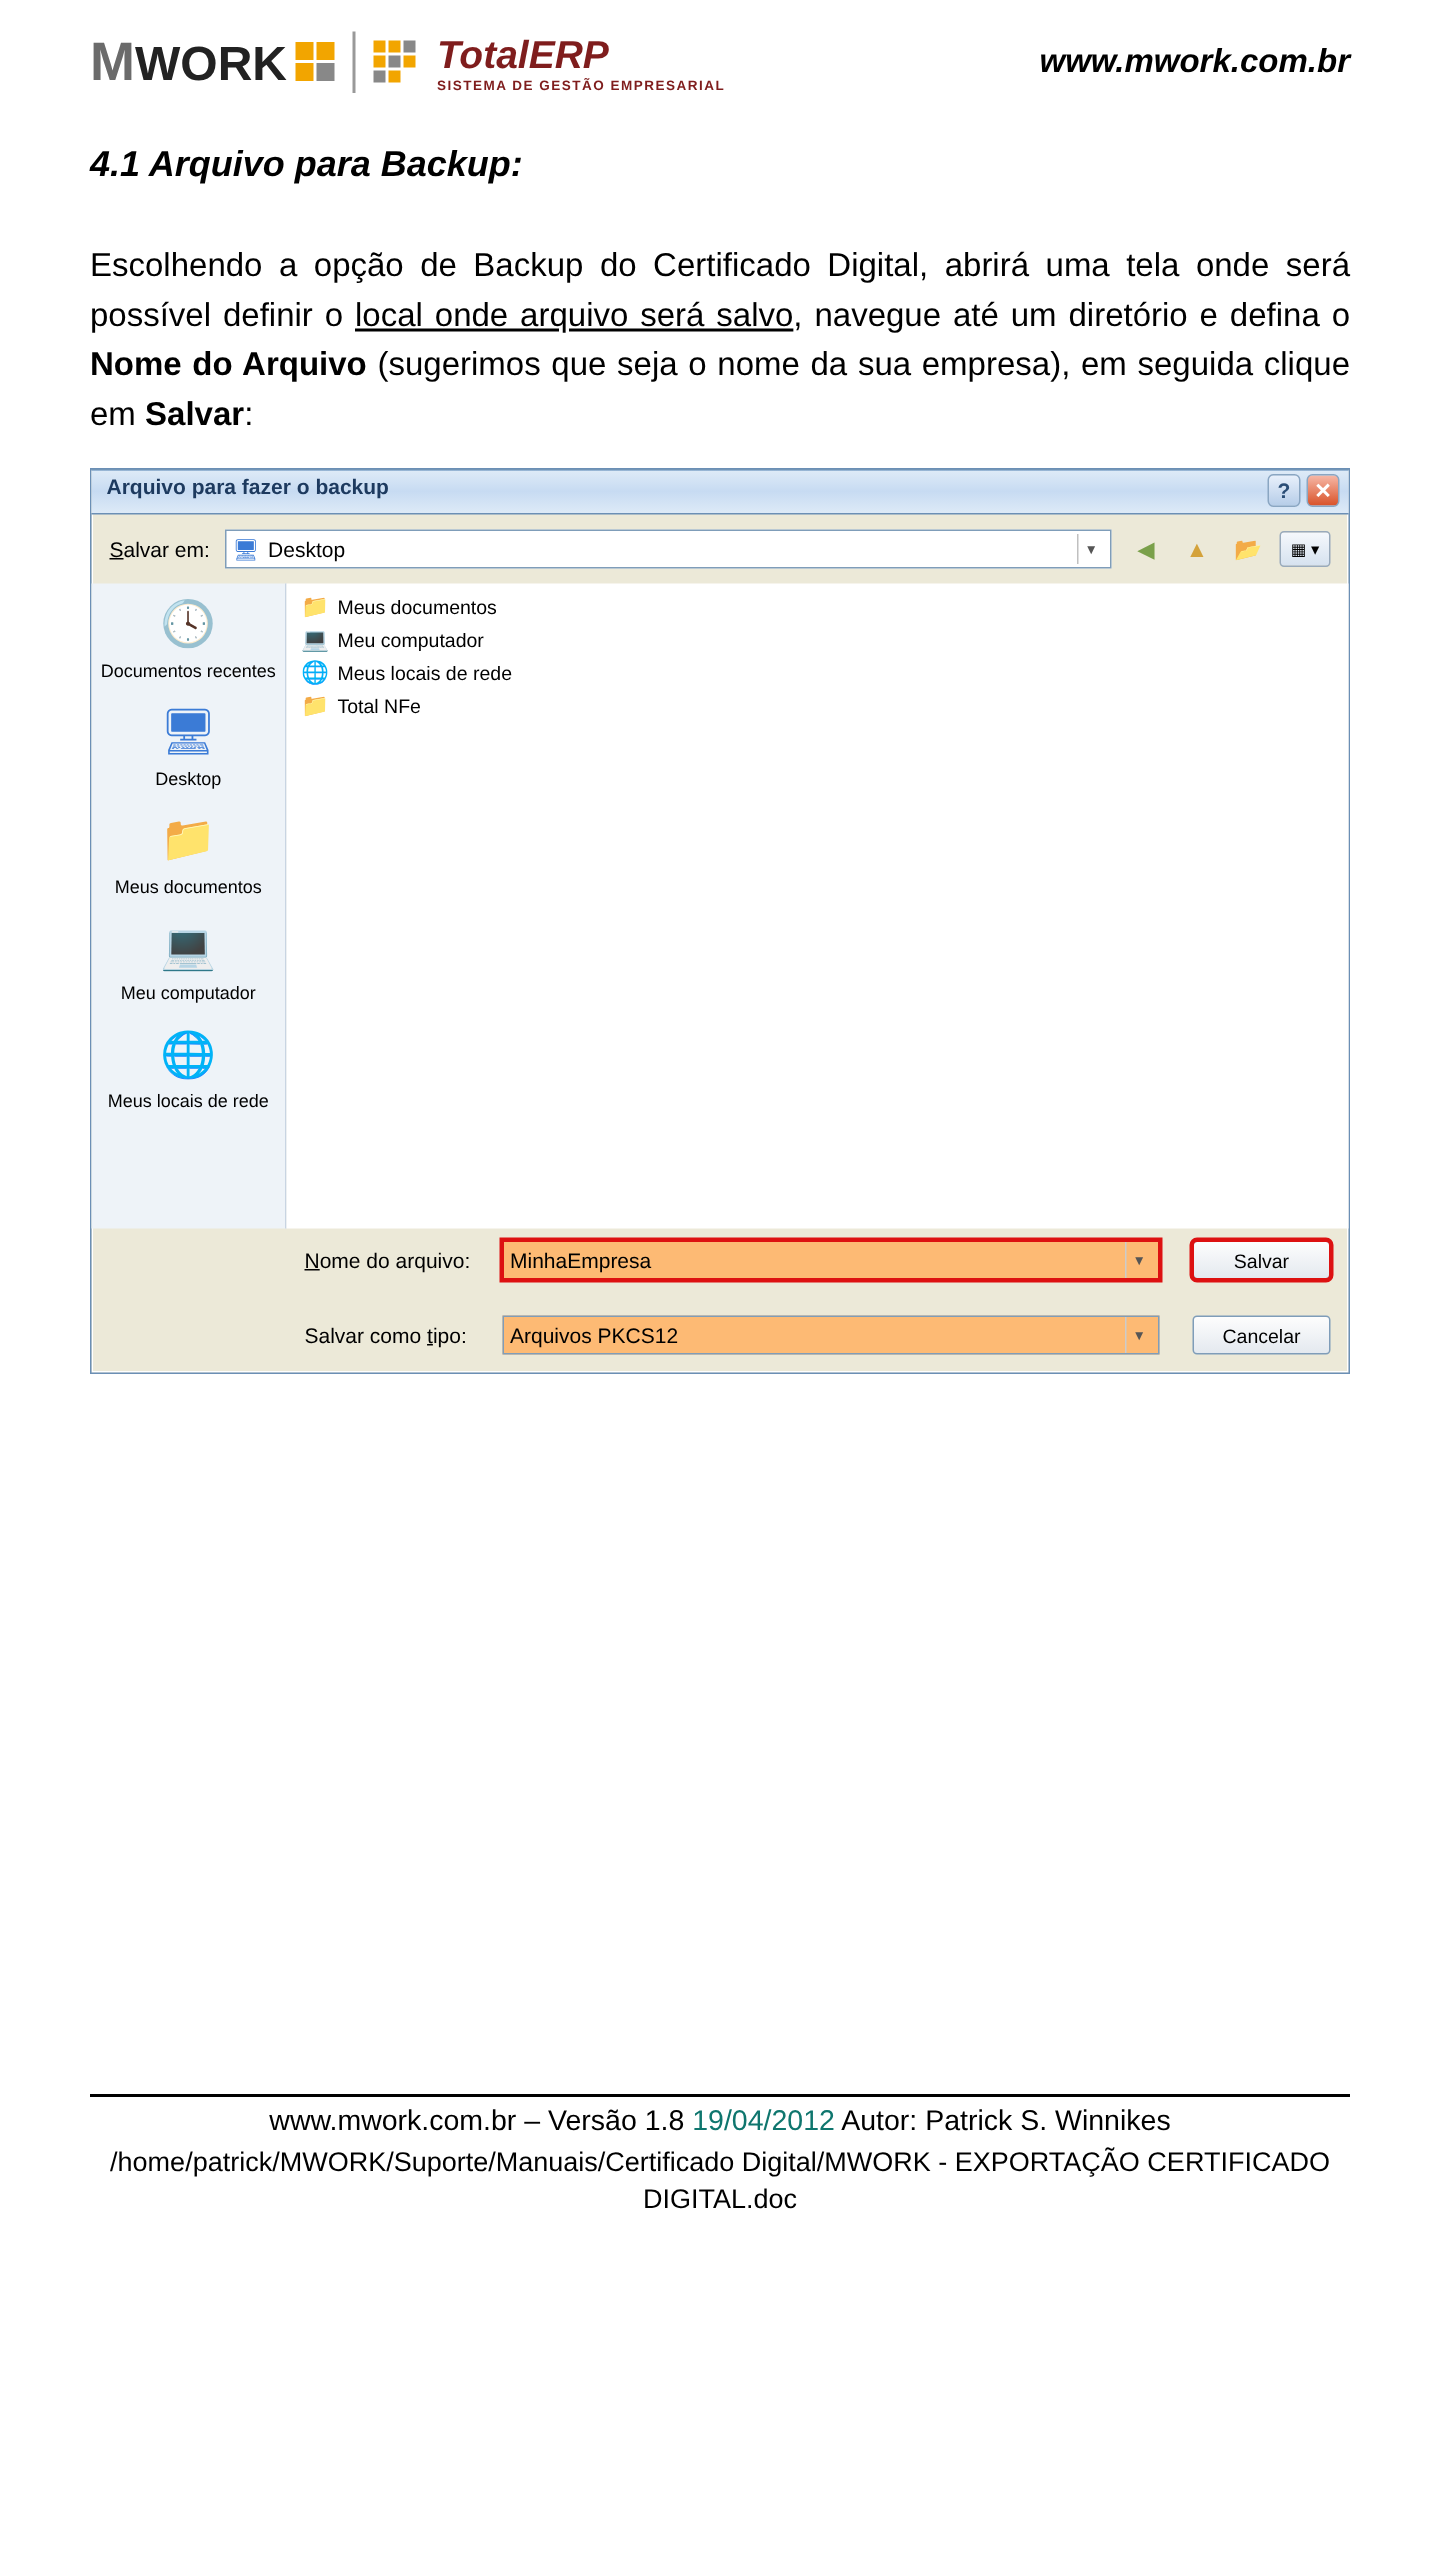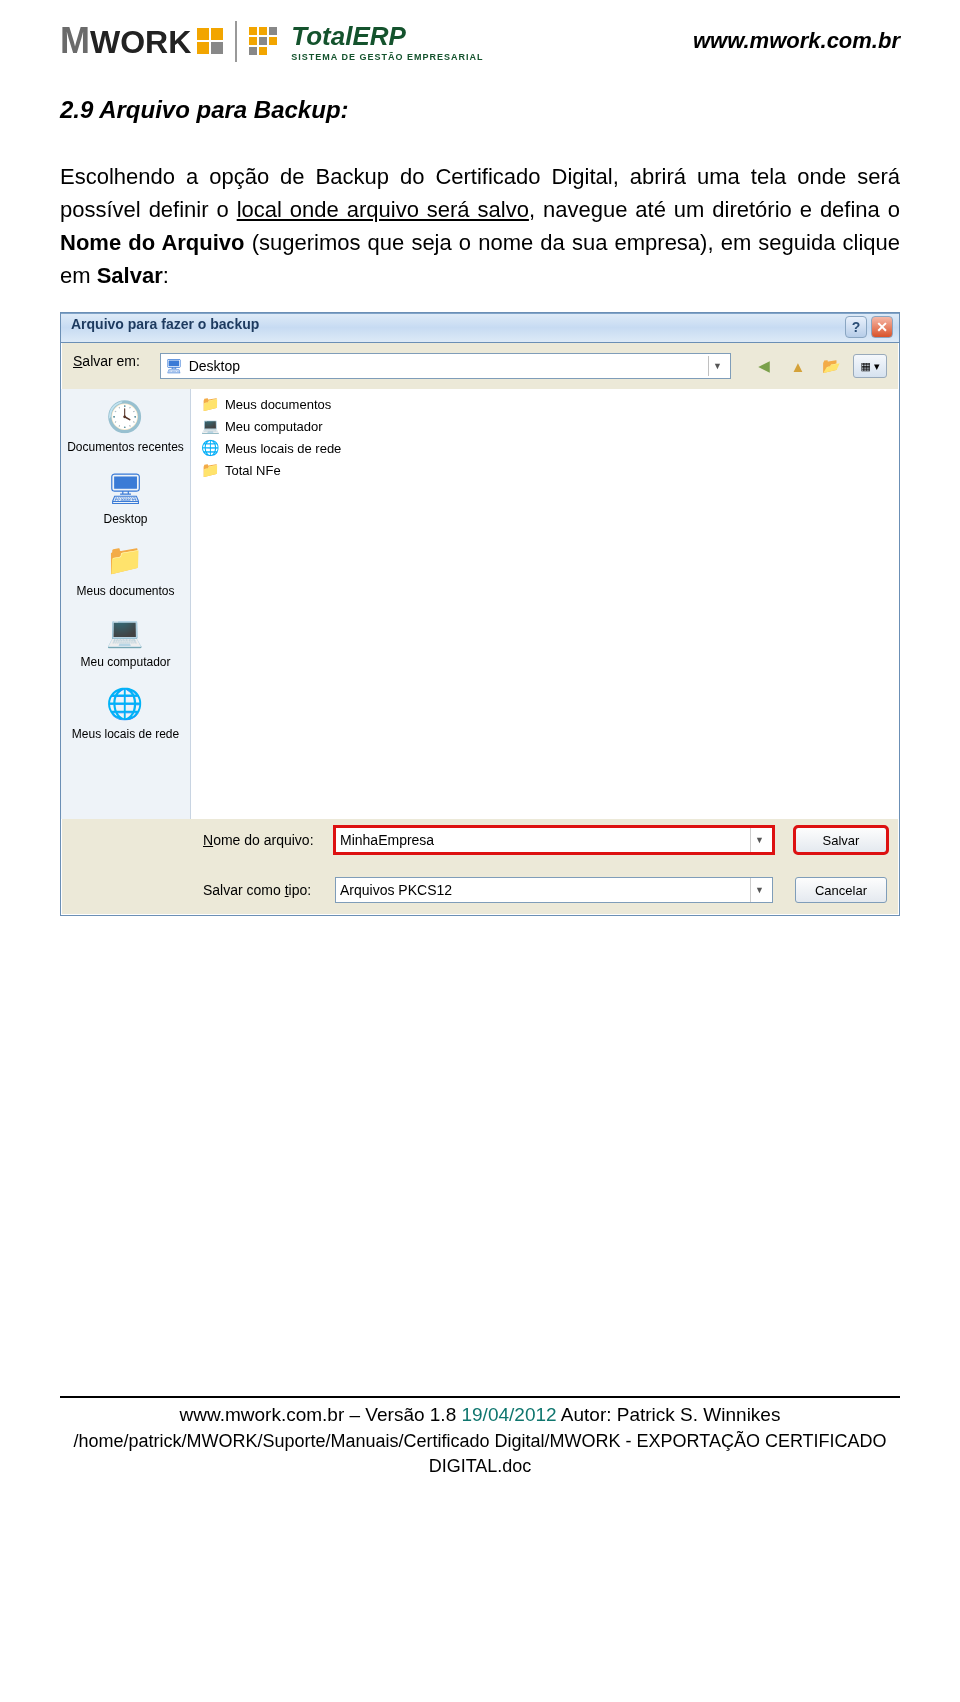--- a/index.html
+++ b/index.html
@@ -41,21 +41,21 @@
     display: inline-block;
     width: 26px; height: 26px;
     background:
       linear-gradient(#f2a500,#f2a500) 0 0/12px 12px no-repeat,
       linear-gradient(#f2a500,#f2a500) 14px 0/12px 12px no-repeat,
       linear-gradient(#f2a500,#f2a500) 0 14px/12px 12px no-repeat,
       linear-gradient(#888,#888) 14px 14px/12px 12px no-repeat;
   }
   .logo-totalerp {
     font-size: 26px;
-    color: #14532d;
+    color: #7f1d1d;
     font-style: italic;
     border-left: 2px solid #999;
     padding-left: 12px;
   }
   .logo-totalerp .sub { font-size: 9px; display: block; font-style: normal; letter-spacing: 1px; }
   .totalerp-squares {
     display: inline-block;
     width: 36px; height: 28px;
     background:
       linear-gradient(#f2a500,#f2a500) 0 0/8px 8px no-repeat,
@@ -114,21 +114,22 @@
     font-weight: bold; font-size: 14px;
   }
   .titlebtn.help { background: linear-gradient(#e8f0fb,#b6cde8); color: #2a4d75; }
   .titlebtn.close { background: linear-gradient(#f6b8a7,#d95229); color: #fff; }
   .dialog-body {
     display: flex;
     flex-direction: column;
   }
   .toprow {
     display: flex;
-    gap: 20px;
+    align-items: center;
+    gap: 10px;
     padding: 10px 12px;
   }
   .toprow label { white-space: nowrap; }
   .combo {
     flex: 1;
     display: flex;
     align-items: center;
     gap: 6px;
     border: 1px solid #7f9db9;
     background: #fff;
@@ -203,21 +204,21 @@
     display: flex;
   }
   .bottom-left { width: 130px; }
   .bottom-fields { flex: 1; display: flex; flex-direction: column; gap: 24px; }
   .fieldrow { display: flex; align-items: center; gap: 12px; }
   .fieldrow label { width: 120px; }
   .fieldrow .val {
     flex: 1;
     display: flex;
     border: 1px solid #7f9db9;
-    background: #ffffff;
+    background: #fdba74;
     height: 26px;
     align-items: center;
     padding: 0 4px;
   }
   .fieldrow.highlight .val {
     outline: 3px solid #d11;
     outline-offset: -1px;
   }
   .fieldrow .val .arrow { margin-left: auto; width: 18px; text-align: center; font-size: 9px; color: #555; border-left: 1px solid #ccc; height: 100%; display: flex; align-items: center; justify-content: center; }
   .dlgbtn {
@@ -265,21 +266,21 @@
         <span class="totalerp-squares"></span>
         <span>
           <span>TotalERP</span>
           <span class="sub">SISTEMA DE GESTÃO EMPRESARIAL</span>
         </span>
       </div>
     </div>
     <div class="site-url">www.mwork.com.br</div>
   </div>
 
-  <div class="section-title">2.9  Arquivo para Backup:</div>
+  <div class="section-title">4.1  Arquivo para Backup:</div>
 
   <p class="body-text">
     <span>Escolhendo a opção de Backup do Certificado Digital, abrirá uma tela onde será possível definir o </span><span class="underline">local onde arquivo será salvo</span><span>, navegue até um diretório e defina o </span><b>Nome do Arquivo</b><span> (sugerimos que seja o nome da sua empresa), em seguida clique em </span><b>Salvar</b><span>:</span>
   </p>
 
   <div class="dialog">
     <div class="titlebar">
       <span class="titlebar-title">Arquivo para fazer o backup</span>
       <div class="titlebar-btns">
         <div class="titlebtn help">?</div>

